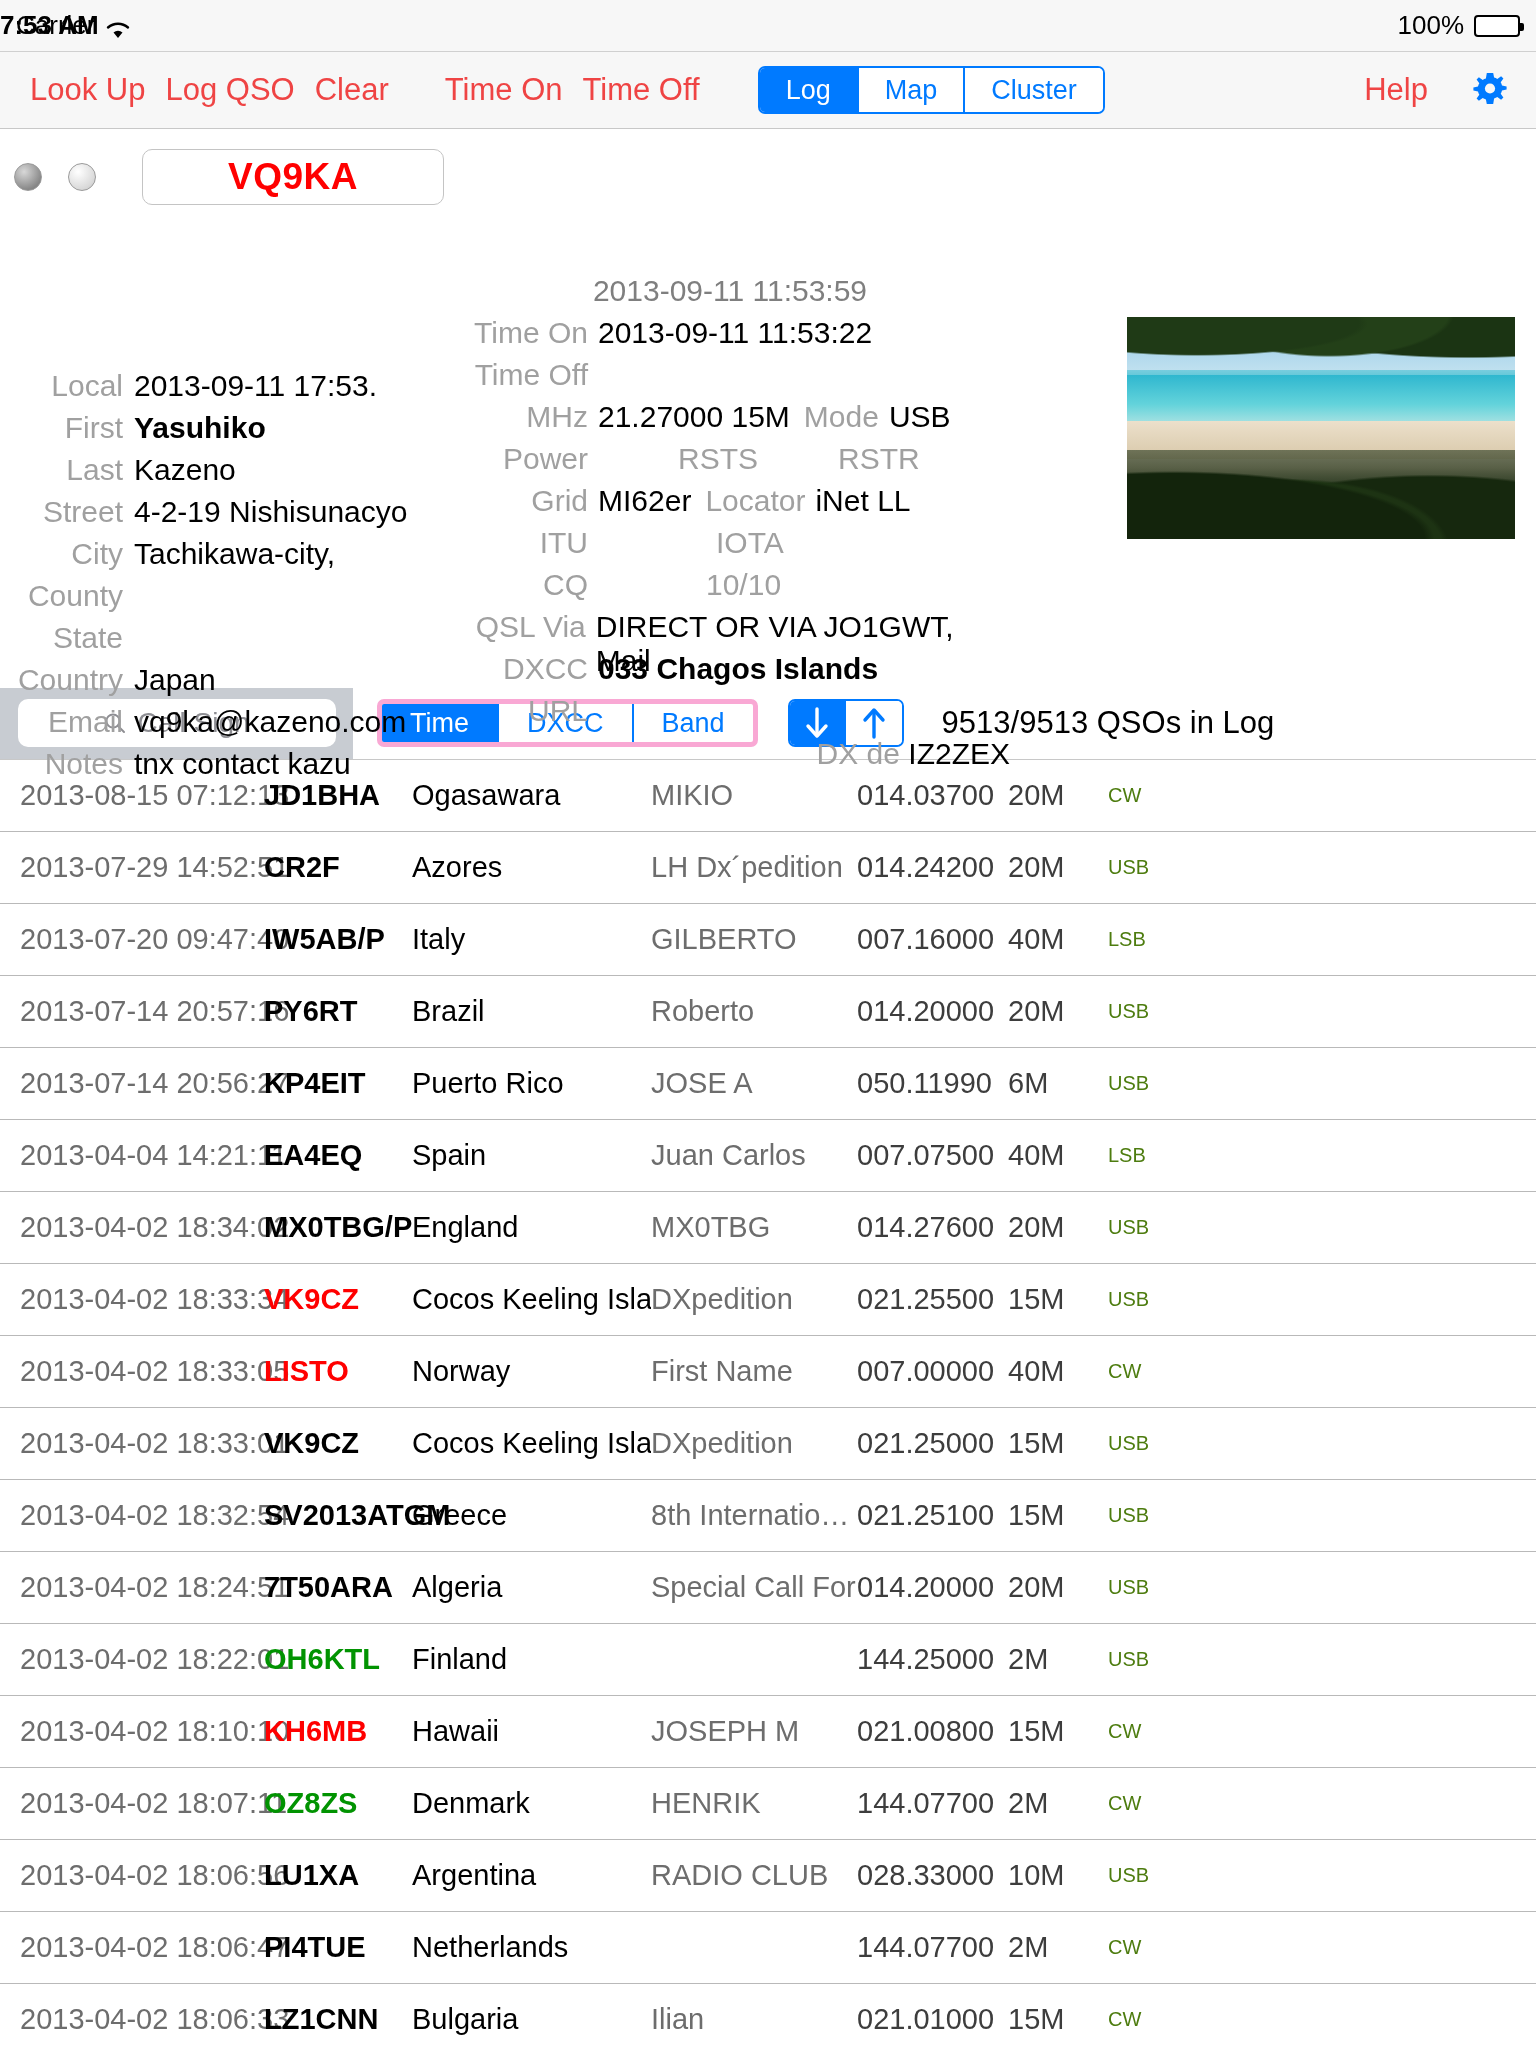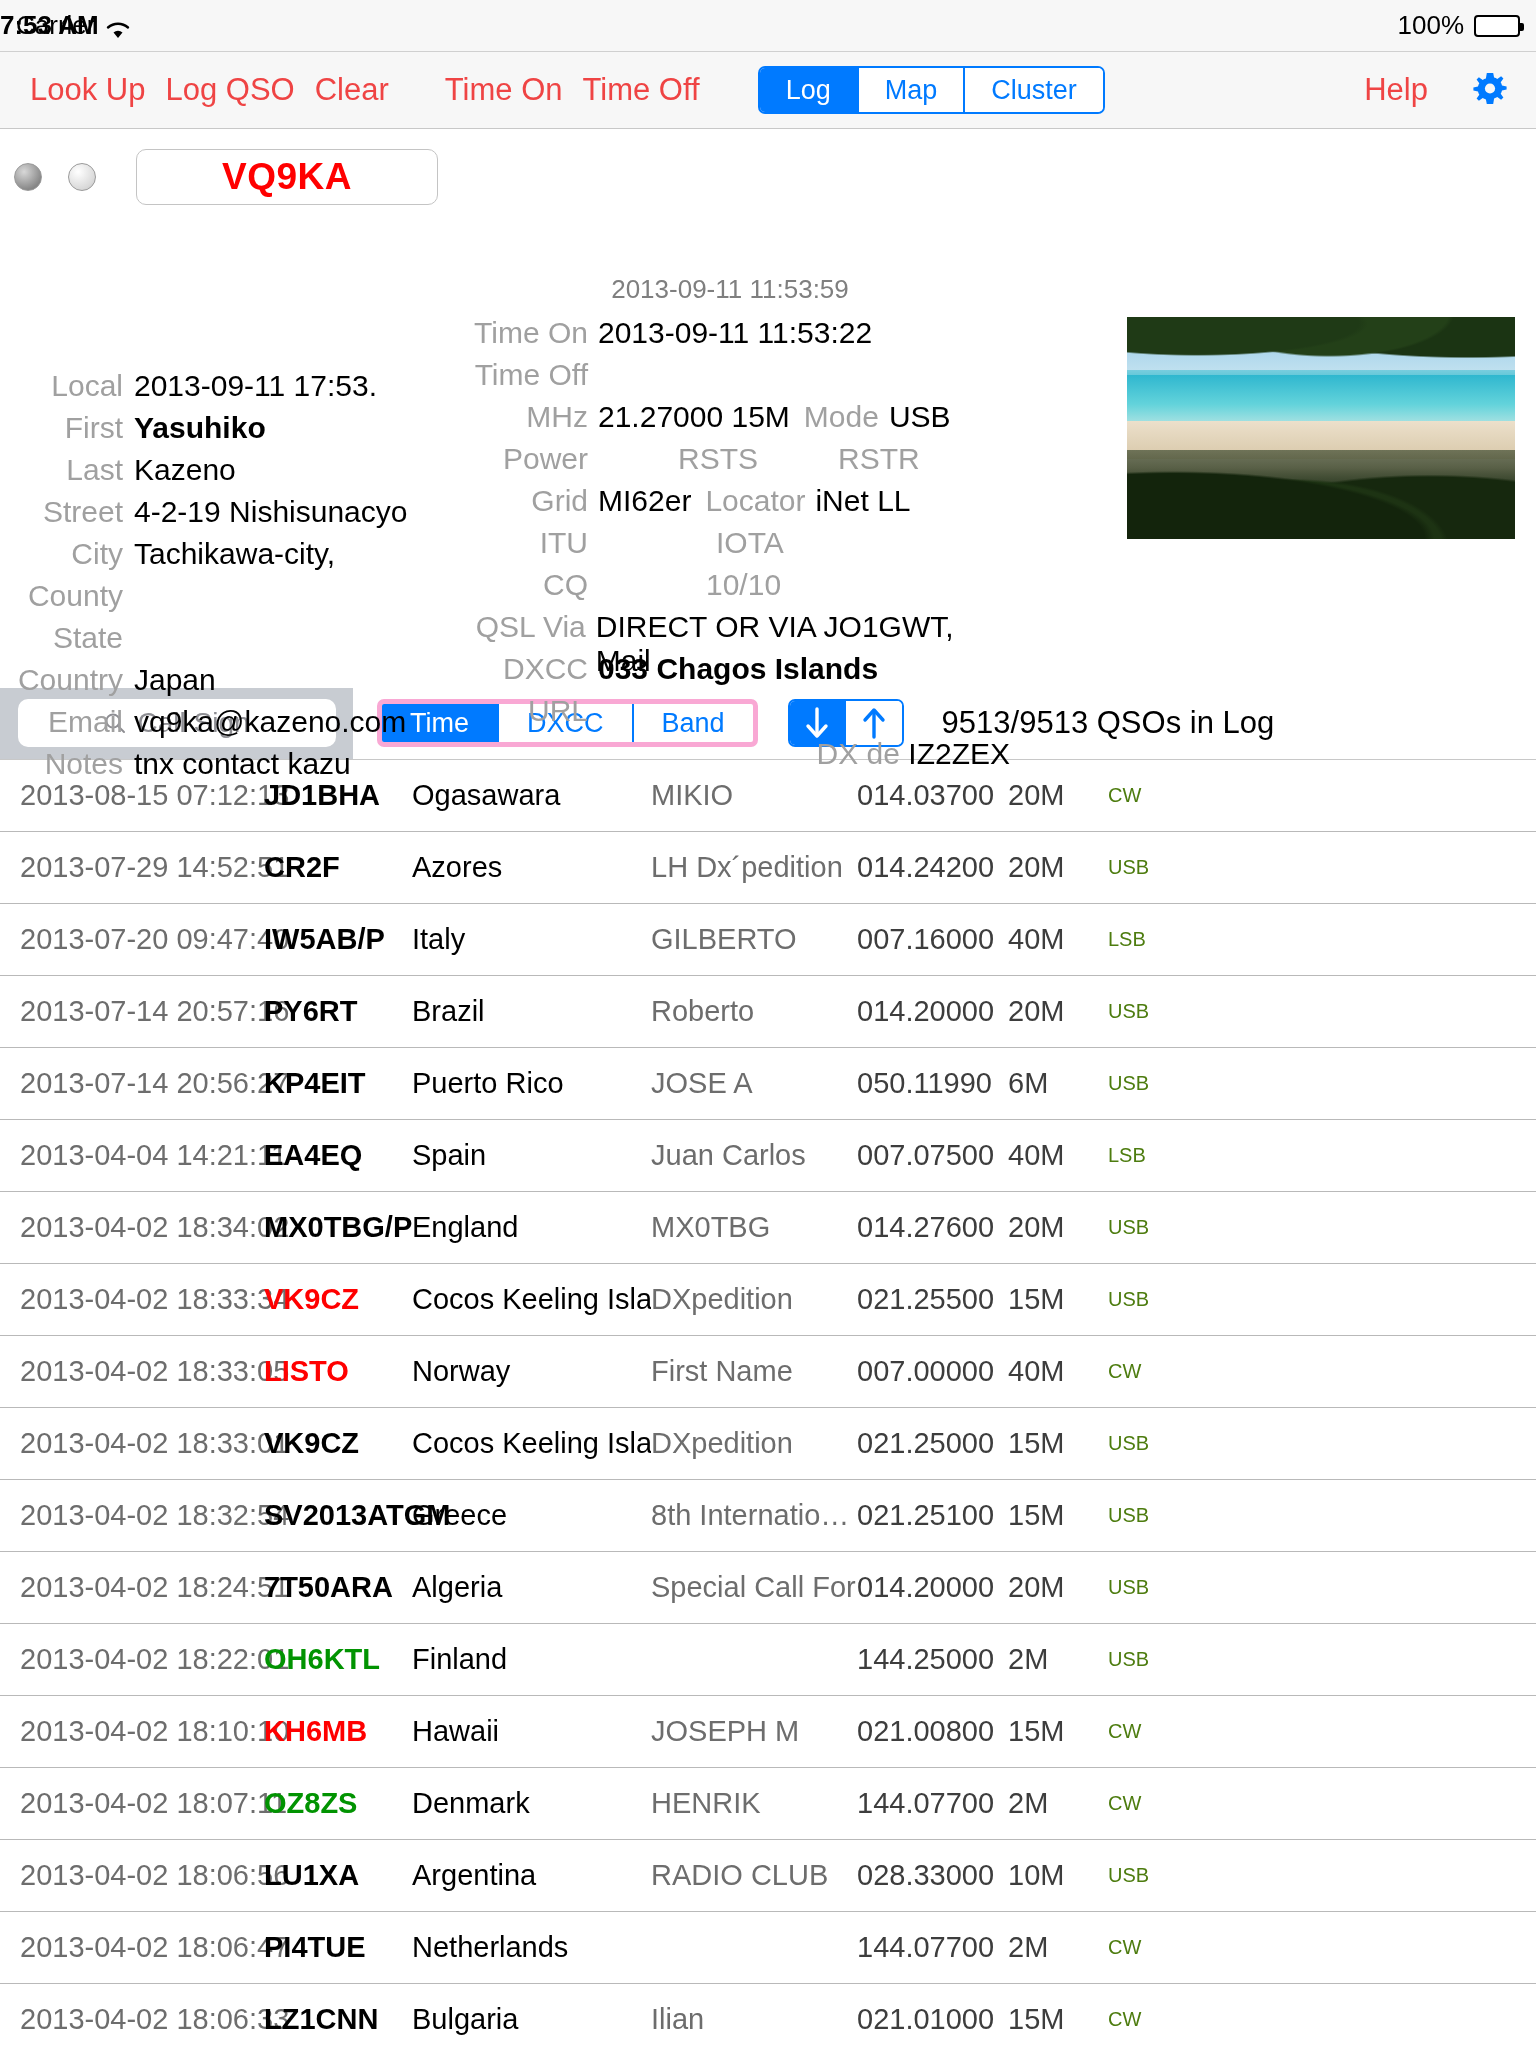--- a/index.html
+++ b/index.html
@@ -91,21 +91,21 @@
     width: 28px; height: 28px; border-radius: 50%;
     background: radial-gradient(circle at 35% 30%, #d8d8d8, #8a8a8a 70%, #6e6e6e);
     border: 1px solid #9a9a9a;
   }
   .led.light {
     background: radial-gradient(circle at 35% 30%, #ffffff, #d9d9d9 70%, #bdbdbd);
   }
   .callsign-box {
     width: 302px; height: 56px; border: 1px solid #c4c4c4; border-radius: 10px;
     background: #fff; display: flex; align-items: center; justify-content: center;
-    margin-left: 14px;
+    margin-left: 20px;
   }
   .callsign-text { color: #ff0000; font-size: 37px; font-weight: bold; letter-spacing: 0.5px; }
 
   .fields-left {
     position: absolute; left: 0; top: 240px; width: 440px;
   }
   .frow { display: flex; align-items: baseline; height: 42px; }
   .frow .lbl {
     color: #a0a0a0; font-size: 30px; text-align: right; padding-right: 11px;
   }
@@ -117,21 +117,21 @@
   }
   .mrow { display: flex; align-items: baseline; height: 42px; }
   .mrow .lbl { color: #a0a0a0; font-size: 30px; width: 148px; text-align: right; padding-right: 10px; }
   .mrow .val { color: #000; font-size: 30px; }
   .mrow .lbl2 { color: #a0a0a0; font-size: 30px; padding-left: 14px; padding-right: 10px; }
   .mrow .val2 { color: #000; font-size: 30px; }
   .mrow .grey { color: #a0a0a0; }
   .mrow .bold { font-weight: bold; }
   .topdate {
     position: absolute; left: 450px; top: 145px; width: 560px;
-    text-align: center; color: #7f7f7f; font-size: 26px;
+    text-align: center; color: #7f7f7f; font-size: 30px;
   }
   .dxde {
     position: absolute; left: 450px; top: 608px; width: 560px;
     text-align: right; font-size: 30px;
   }
   .dxde .lbl { color: #a0a0a0; }
   .dxde .val { color: #000; }
 
   .photo {
     position: absolute; right: 21px; top: 188px;

